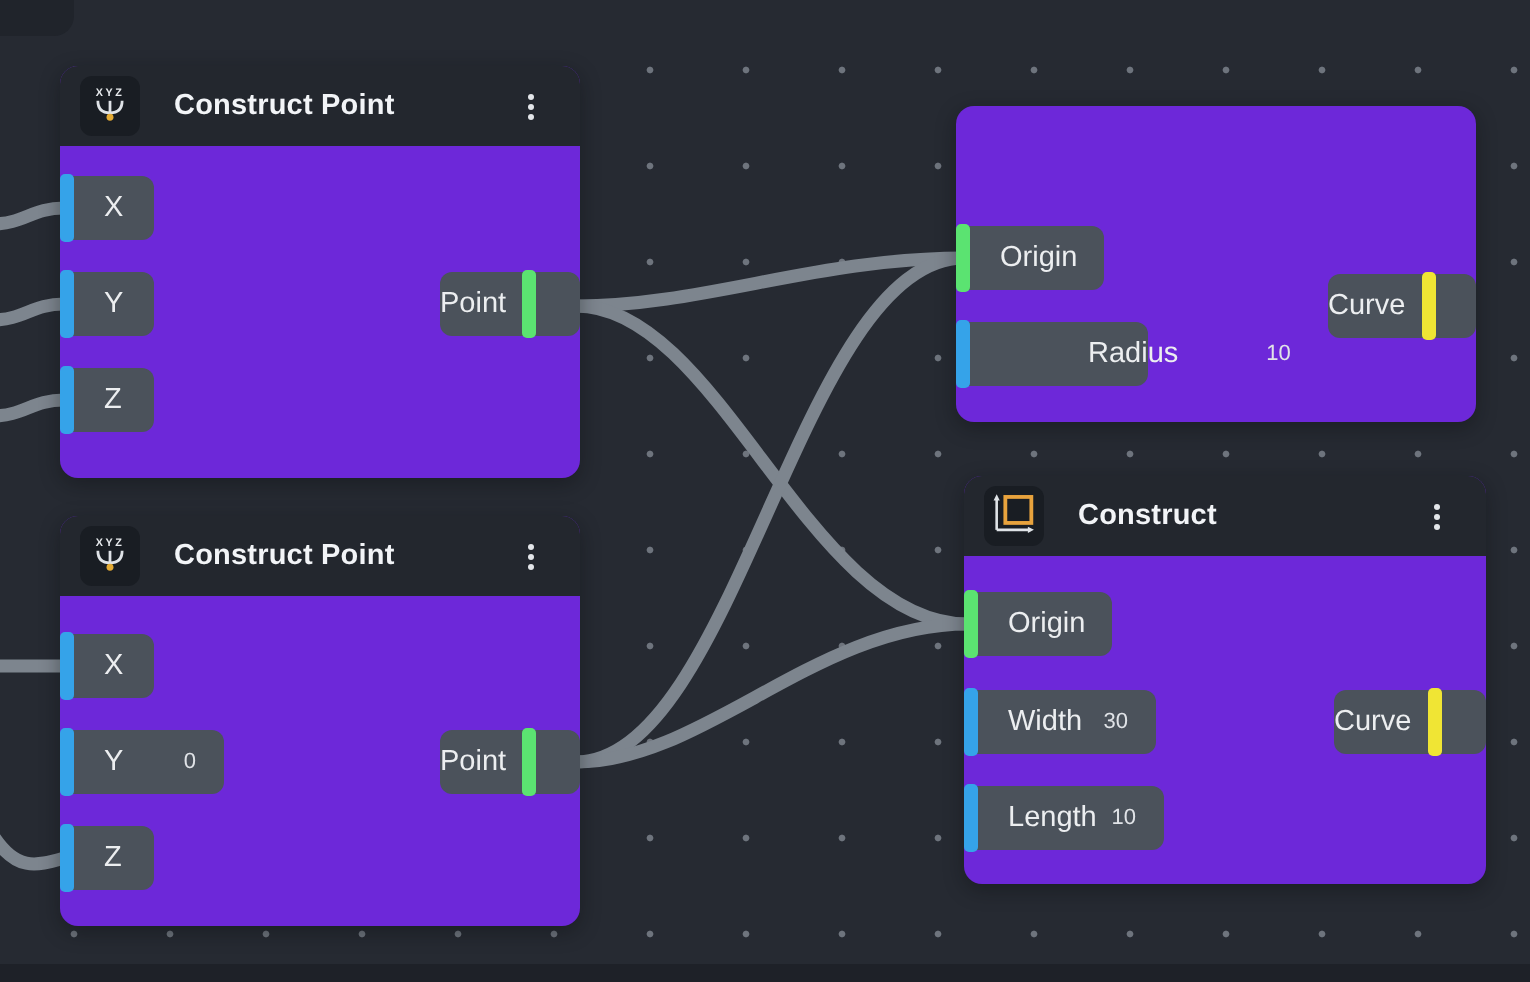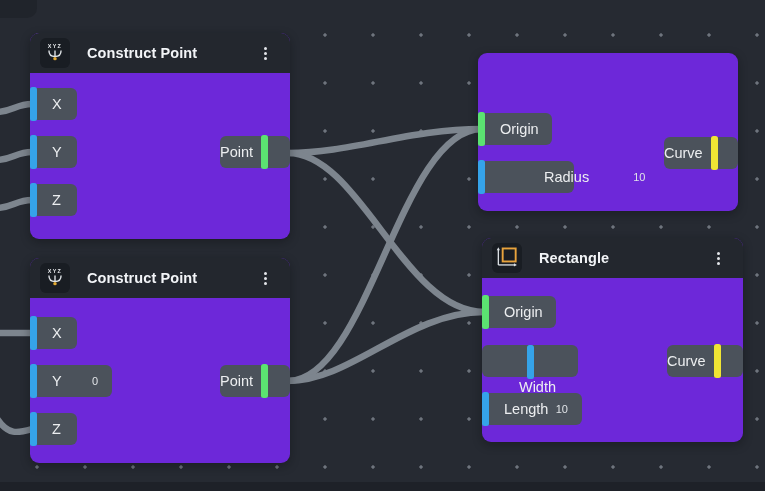--- a/index.html
+++ b/index.html
@@ -166,32 +166,32 @@
   <div class="node-header">
     <div class="icon-box">
       <svg width="26" height="26" viewBox="0 0 30 30">
         <rect x="10" y="4" width="15" height="15" fill="none" stroke="#e8a33d" stroke-width="2.2"></rect>
         <line x1="5" y1="5" x2="5" y2="23" stroke="#dfe3e7" stroke-width="1.5"></line>
         <path d="M5,2.5 L3.2,6 L6.8,6 Z" fill="#dfe3e7"></path>
         <line x1="5" y1="23" x2="24" y2="23" stroke="#dfe3e7" stroke-width="1.5"></line>
         <path d="M26.5,23 L23,21.2 L23,24.8 Z" fill="#dfe3e7"></path>
       </svg>
     </div>
-    <div class="node-title">Rectangle</div>
+    <div class="node-title">Construct</div>
     <div class="kebab">
         <i></i>
         <i></i>
         <i></i>
       </div>
   </div>
   <div class="pill input" style="top:58px;width:74px;">
     <span class="bar" style="background: rgb(91, 227, 113);"></span>
     <span class="lbl">Origin</span>
   </div>
-  <div class="pill input" style="top:107px;width:96px;flex-direction:column;">
+  <div class="pill input" style="top:107px;width:96px;">
     <span class="bar" style="background: rgb(53, 163, 233);"></span>
     <span class="lbl">Width</span>
     <span class="val">30</span>
   </div>
   <div class="pill input" style="top:155px;width:100px;">
     <span class="bar" style="background: rgb(53, 163, 233);"></span>
     <span class="lbl">Length</span>
     <span class="val">10</span>
   </div>
   <div class="pill output" style="top:107px;right:0;width:76px;">

